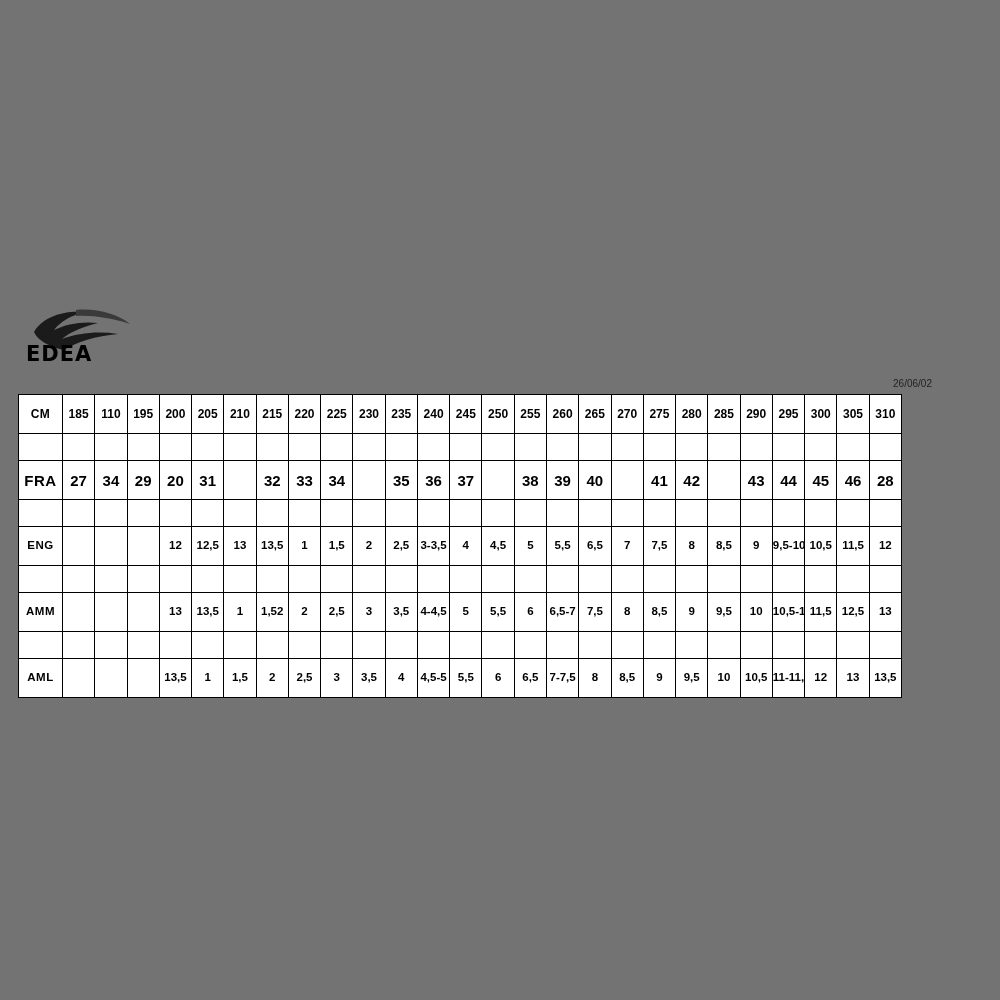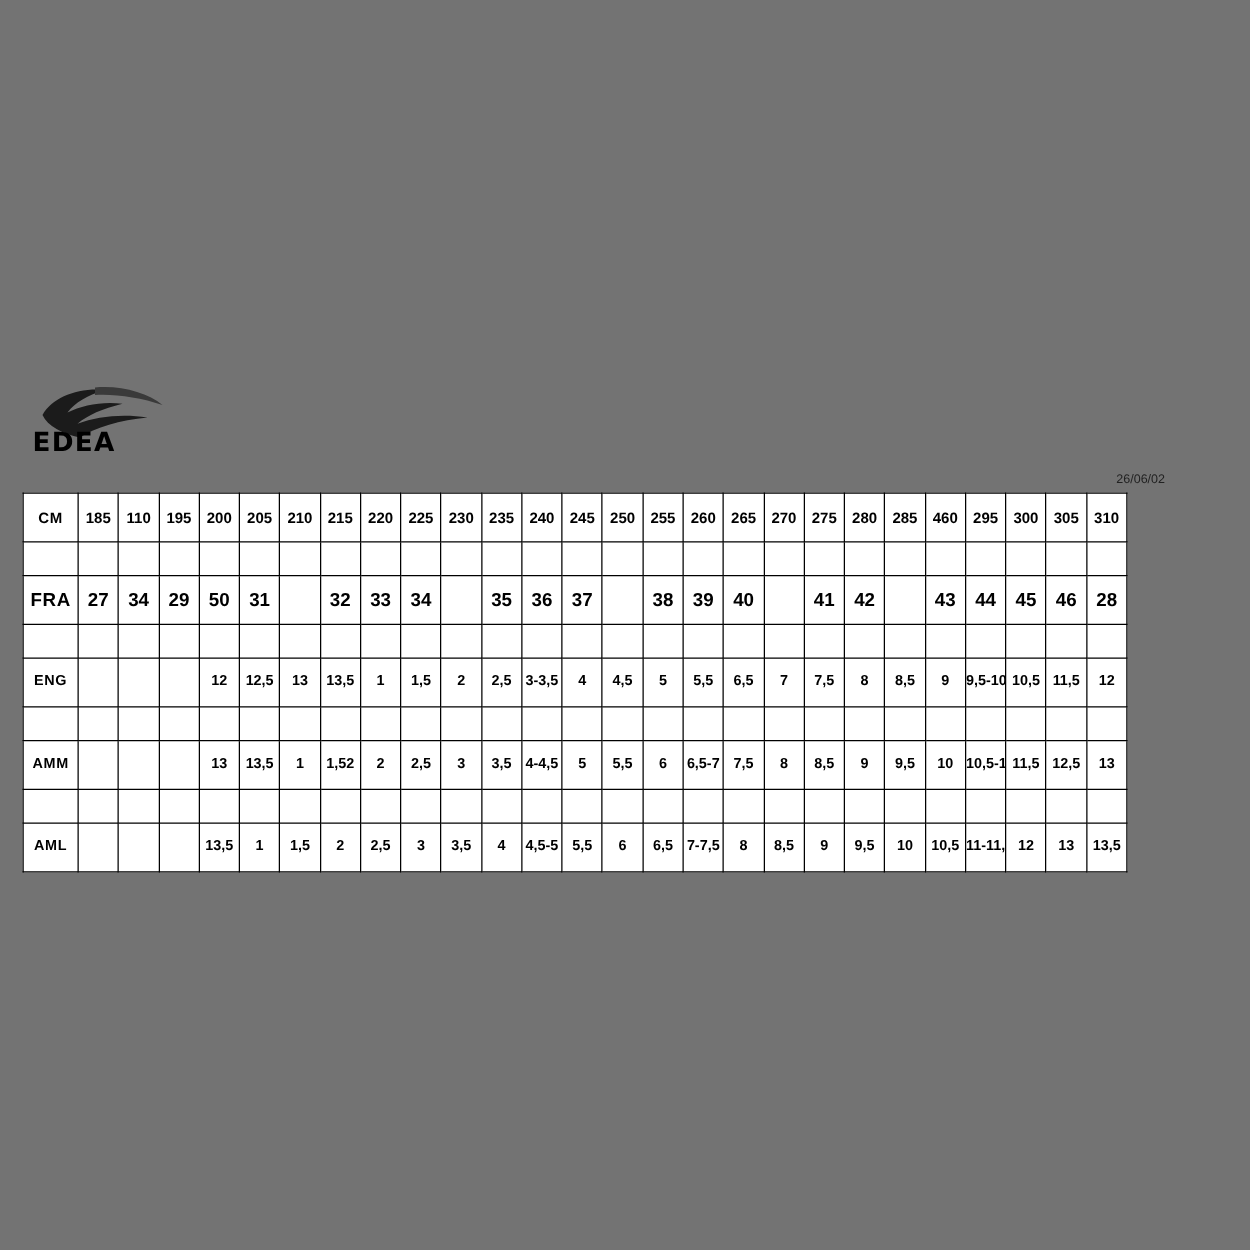--- a/index.html
+++ b/index.html
@@ -144,21 +144,21 @@
         <td>240</td>
         <td>245</td>
         <td>250</td>
         <td>255</td>
         <td>260</td>
         <td>265</td>
         <td>270</td>
         <td>275</td>
         <td>280</td>
         <td>285</td>
-        <td>460</td>
+        <td>290</td>
         <td>295</td>
         <td>300</td>
         <td>305</td>
         <td>310</td>
       </tr>
 
       <tr class="spacer">
         <td class="blank"></td>
         <td></td>
         <td></td>
@@ -186,21 +186,21 @@
         <td></td>
         <td></td>
         <td></td>
       </tr>
 
       <tr class="main fra">
         <td class="rowlabel">FRA</td>
         <td>27</td>
         <td>34</td>
         <td>29</td>
-        <td>50</td>
+        <td>20</td>
         <td>31</td>
         <td></td>
         <td>32</td>
         <td>33</td>
         <td>34</td>
         <td></td>
         <td>35</td>
         <td>36</td>
         <td>37</td>
         <td></td>

